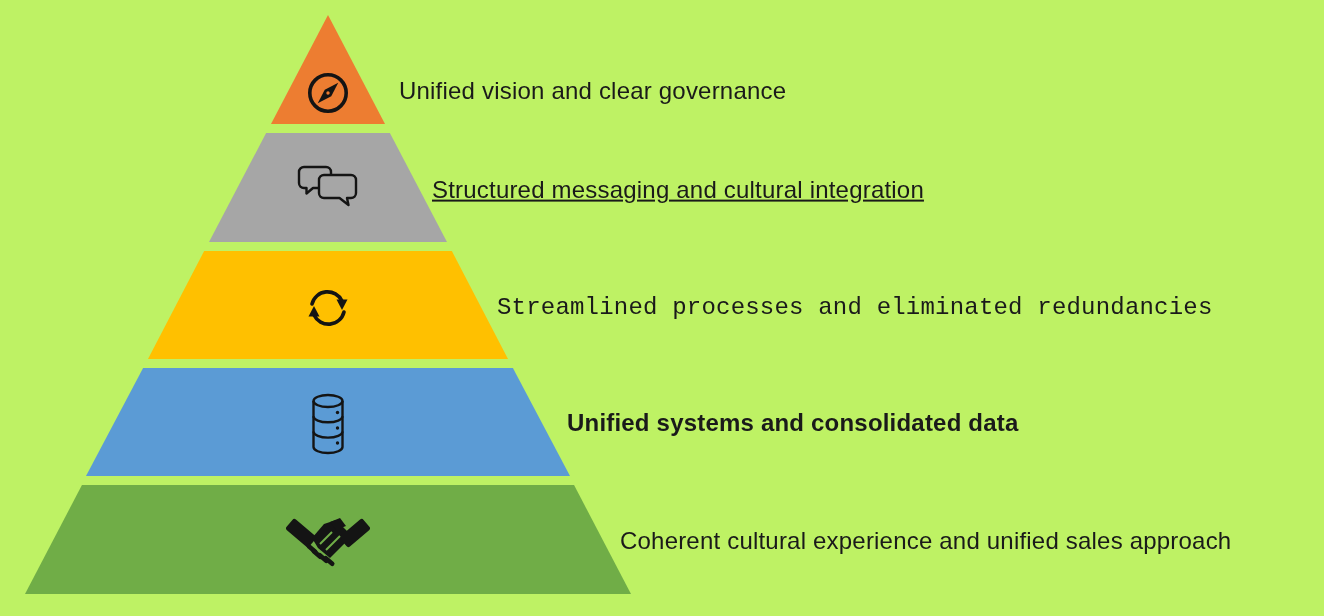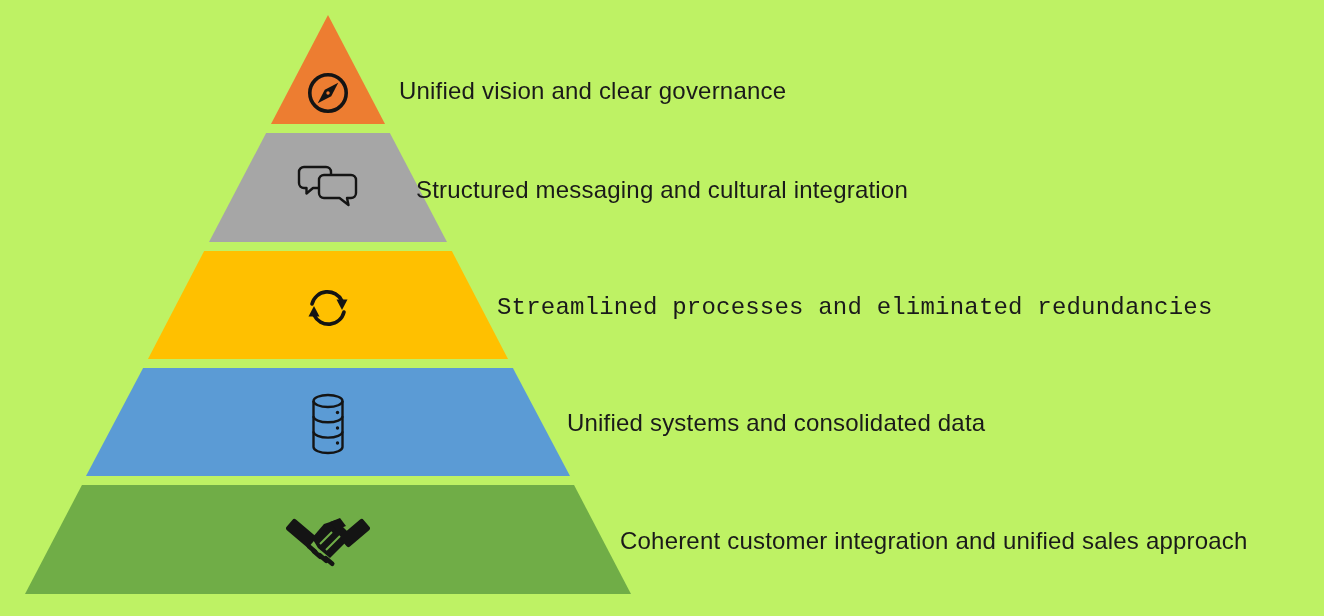--- a/index.html
+++ b/index.html
@@ -41,21 +41,21 @@
   .label {
     position: absolute;
     transform: translateY(-50%);
     font-size: 24px;
     line-height: 1.2;
     color: #1a1a1a;
     letter-spacing: 0.2px;
     white-space: nowrap;
   }
   .label1 { left: 399px; top: 91px; }
-  .label2 { left: 416px; top: 190px; }
+  .label2 { left: 432px; top: 190px; text-decoration: underline; }
   .label3 { left: 497px; top: 308px; }
   .label4 { left: 567px; top: 423px; }
   .label5 { left: 620px; top: 541px; }
 </style>
 </head>
 <body>
 
 <div class="canvas">
 
   <div class="shape shape1" style="background: rgb(237, 125, 49);"></div>
@@ -106,16 +106,16 @@
     </g>
     <g stroke-width="2" fill="none" style="stroke: rgb(112, 173, 71);">
       <line x1="34" y1="32" x2="46" y2="20"></line>
       <line x1="40" y1="38" x2="54" y2="24"></line>
     </g>
   </svg>
 
   <div class="label label1" style="color: rgb(26, 26, 26);">Unified vision and clear governance</div>
   <div class="label label2" style="color: rgb(26, 26, 26);">Structured messaging and cultural integration</div>
   <div class="label label3" style="color: rgb(26, 26, 26); font-family: Liberation Mono, monospace;">Streamlined processes and eliminated redundancies</div>
-  <div class="label label4" style="color: rgb(26, 26, 26);">Unified systems and consolidated data</div>
-  <div class="label label5" style="color: rgb(26, 26, 26);">Coherent customer integration and unified sales approach</div>
+  <div class="label label4" style="color: rgb(26, 26, 26); font-weight: bold;">Unified systems and consolidated data</div>
+  <div class="label label5" style="color: rgb(26, 26, 26);">Coherent cultural experience and unified sales approach</div>
 
 </div>
 
 </body></html>

